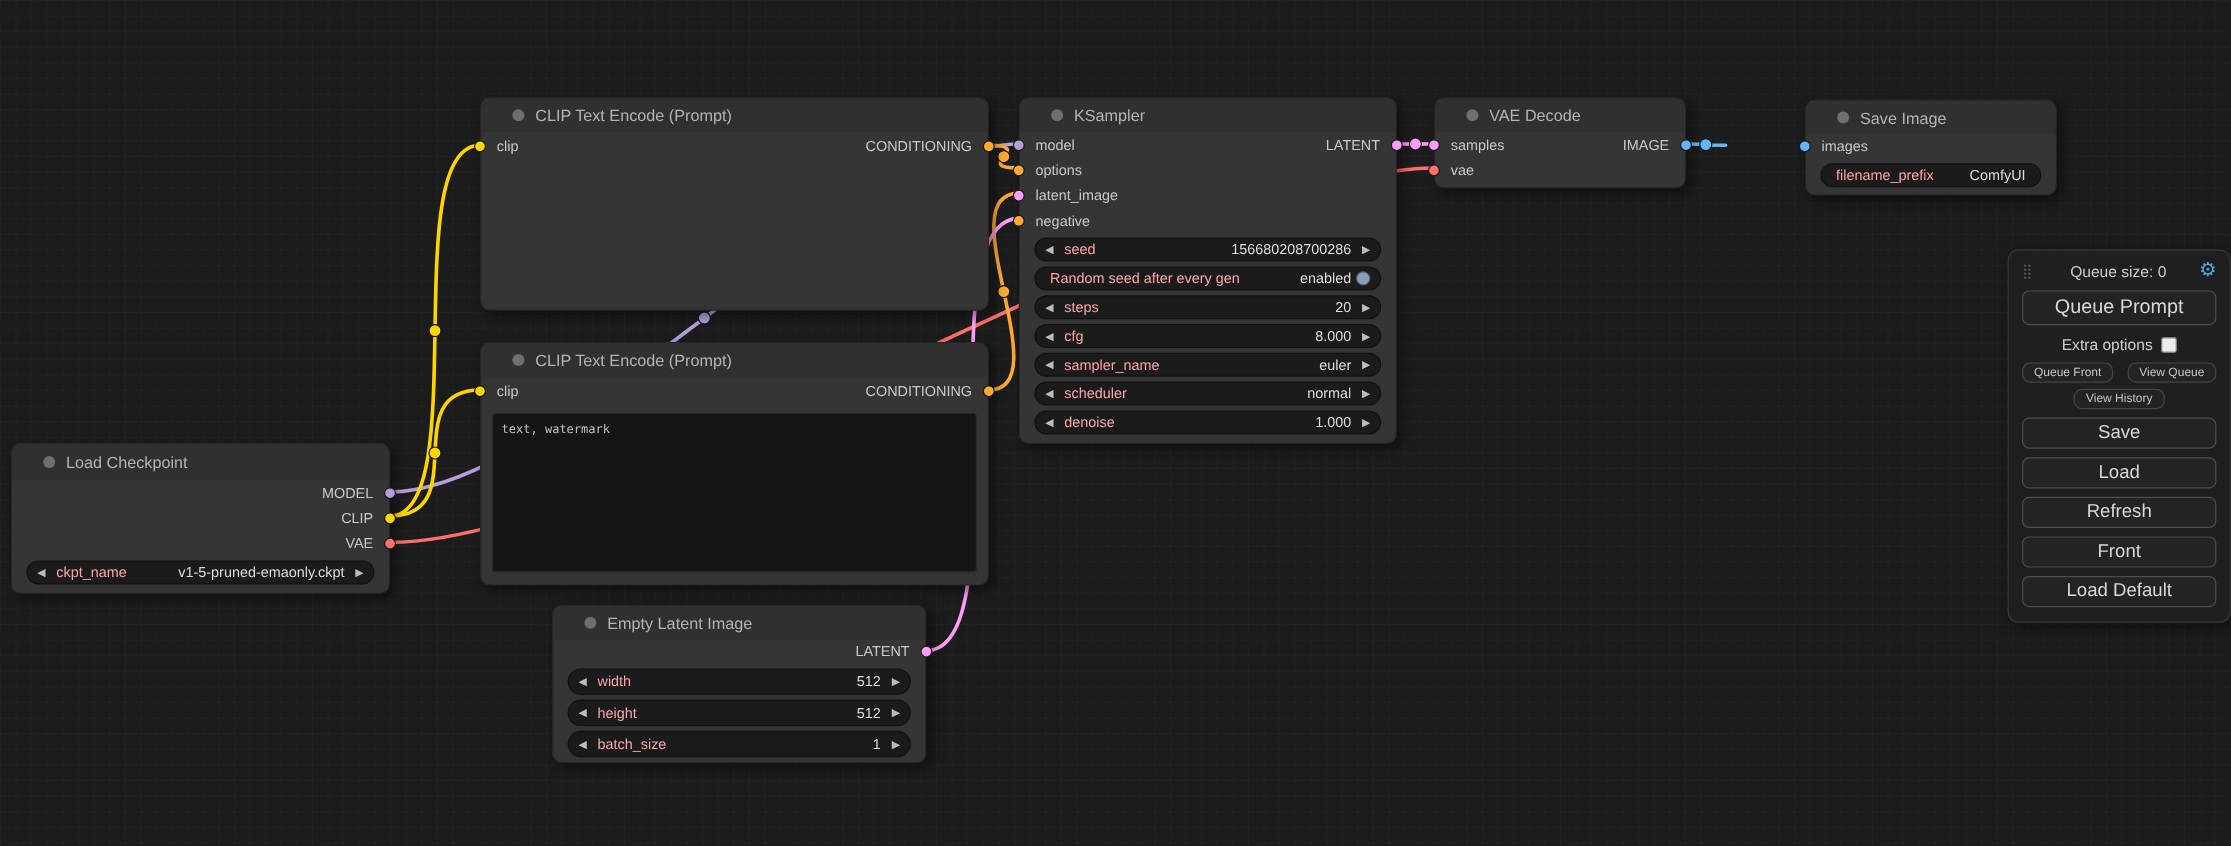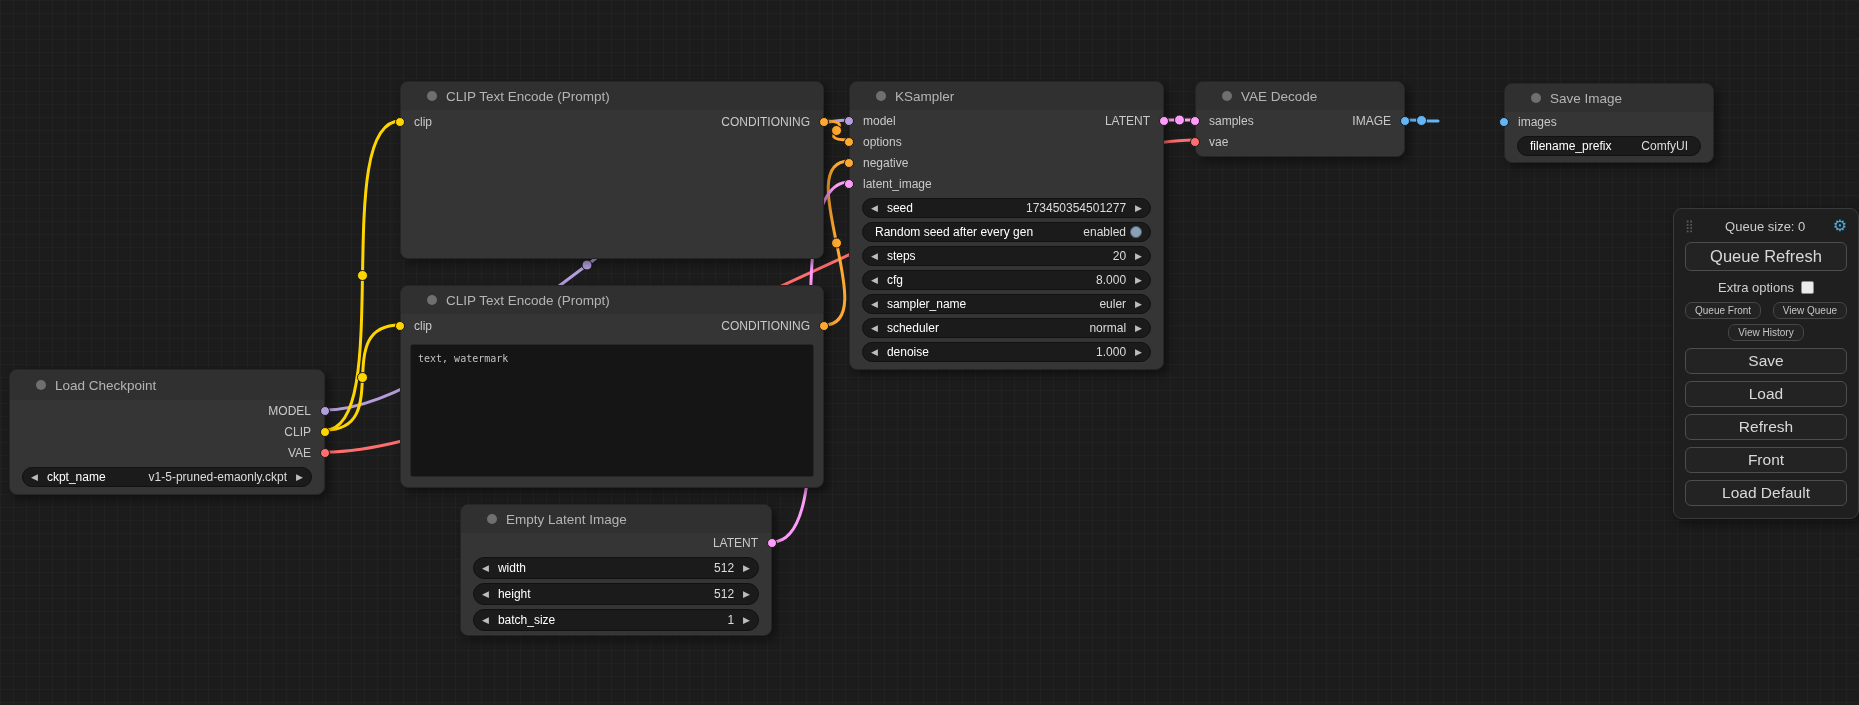--- a/index.html
+++ b/index.html
@@ -54,21 +54,21 @@
   .slot-dot.out { right:-6px; }
 
   .widget {
     height:20px; margin:4px 12px 0;
     background:#1b1b1b; border:1px solid #111;
     border-radius:10px;
     display:flex; align-items:center;
     padding:0 8px; font-size:12px; color:#a6a6a6;
   }
   .widget .arrow { font-size:9px; color:#bdbdbd; flex:0 0 auto; line-height:1; }
-  .widget .wlabel { margin-left:9px; color:#ffffff; white-space:nowrap;text-align:right; }
+  .widget .wlabel { margin-left:9px; color:#fca5a5; white-space:nowrap;text-align:right; }
   .widget .wvalue { margin-left:auto; margin-right:9px; color:#dcdcdc; white-space:nowrap; }
   .widget.no-arrows .wlabel { margin-left:4px; }
   .widget.no-arrows .wvalue { margin-right:4px; }
   .widget .knob { width:12px; height:12px; border-radius:50%; background:#8aa0b6; border:1px solid #54606c; flex:0 0 auto; }
   .widget.el { height:22px; border-radius:11px; }
 
   .prompt-box {
     position:absolute; left:9px; right:9px; top:58px; bottom:10px;
     background:#151515; border:1px solid #272727; border-radius:3px;
     padding:6px 7px; color:#c2c2c2;
@@ -216,32 +216,32 @@
     <span>model</span>
     <span>LATENT</span>
     <span class="slot-dot in" style="background:#B39DDB"></span>
     <span class="slot-dot out" style="background:#FF9CF9"></span>
   </div>
   <div class="slot-row">
     <span>options</span>
     <span class="slot-dot in" style="background:#FFA931"></span>
   </div>
   <div class="slot-row">
+    <span>latent_image</span>
+    <span class="slot-dot in" style="background:#FF9CF9"></span>
+  </div>
+  <div class="slot-row">
     <span>negative</span>
     <span class="slot-dot in" style="background:#FFA931"></span>
   </div>
-  <div class="slot-row">
-    <span>latent_image</span>
-    <span class="slot-dot in" style="background:#FF9CF9"></span>
-  </div>
 
   <div class="widget">
     <span class="arrow">◀</span>
     <span class="wlabel">seed</span>
-    <span class="wvalue">173450354501277</span>
+    <span class="wvalue">156680208700286</span>
     <span class="arrow">▶</span>
   </div>
   <div class="widget no-arrows">
     <span class="wlabel">Random seed after every gen</span>
     <span class="wvalue">enabled</span>
     <span class="knob"></span>
   </div>
   <div class="widget">
     <span class="arrow">◀</span>
     <span class="wlabel">steps</span>
@@ -305,21 +305,21 @@
     <span class="wvalue">ComfyUI</span>
   </div>
 </div>
 
 <div class="queue-panel">
   <div class="qp-header">
     <span class="drag-handle">⣿</span>
     <span class="qp-size">Queue size: 0</span>
     <span class="gear">⚙</span>
   </div>
-  <button class="btn btn-queue">Queue Refresh</button>
+  <button class="btn btn-queue">Queue Prompt</button>
   <div class="extra-row">
     <span>Extra options</span>
     <span class="checkbox"></span>
   </div>
   <div class="small-row">
     <button class="btn-sm">Queue Front</button>
     <button class="btn-sm">View Queue</button>
   </div>
   <div class="center-row">
     <button class="btn-sm">View History</button>

